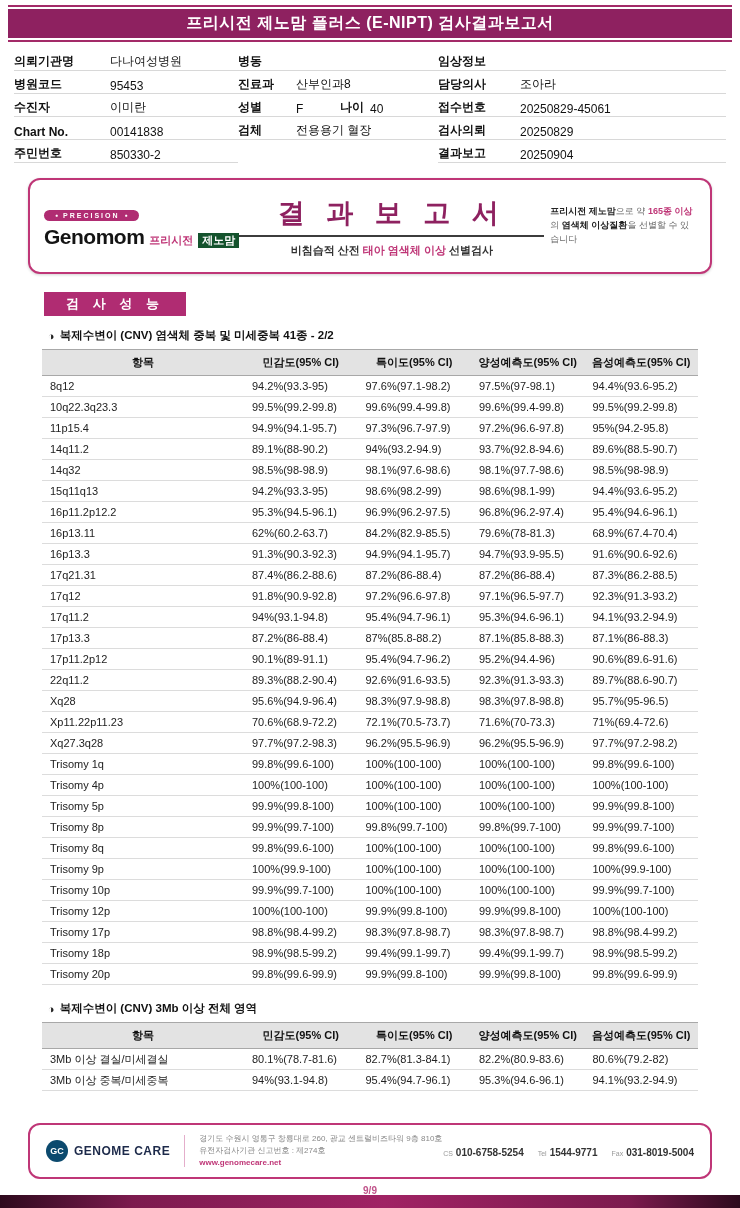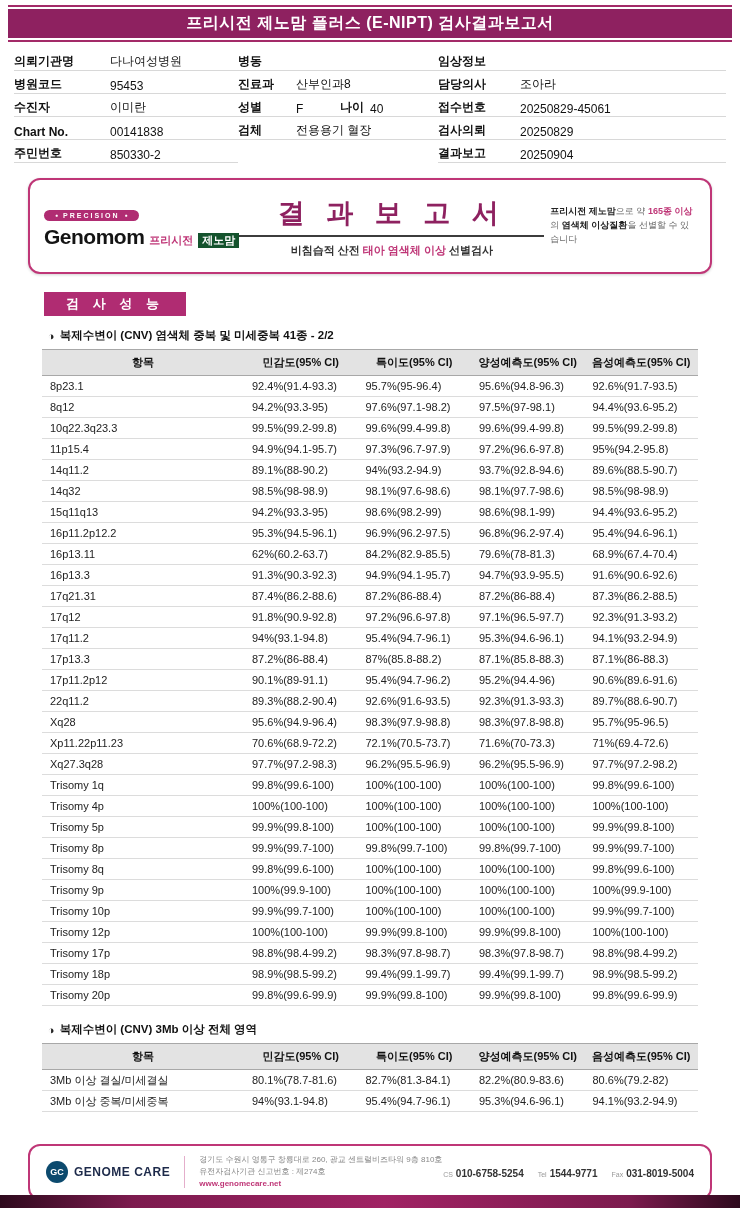--- a/index.html
+++ b/index.html
@@ -177,27 +177,20 @@
       <tr>
         <th>항목</th>
         <th>민감도(95% CI)</th>
         <th>특이도(95% CI)</th>
         <th>양성예측도(95% CI)</th>
         <th>음성예측도(95% CI)</th>
       </tr>
     </thead>
     <tbody>
       <tr>
-        <td>8p23.1</td>
-        <td>92.4%(91.4-93.3)</td>
-        <td>95.7%(95-96.4)</td>
-        <td>95.6%(94.8-96.3)</td>
-        <td>92.6%(91.7-93.5)</td>
-      </tr>
-      <tr>
         <td>8q12</td>
         <td>94.2%(93.3-95)</td>
         <td>97.6%(97.1-98.2)</td>
         <td>97.5%(97-98.1)</td>
         <td>94.4%(93.6-95.2)</td>
       </tr>
       <tr>
         <td>10q22.3q23.3</td>
         <td>99.5%(99.2-99.8)</td>
         <td>99.6%(99.4-99.8)</td>

